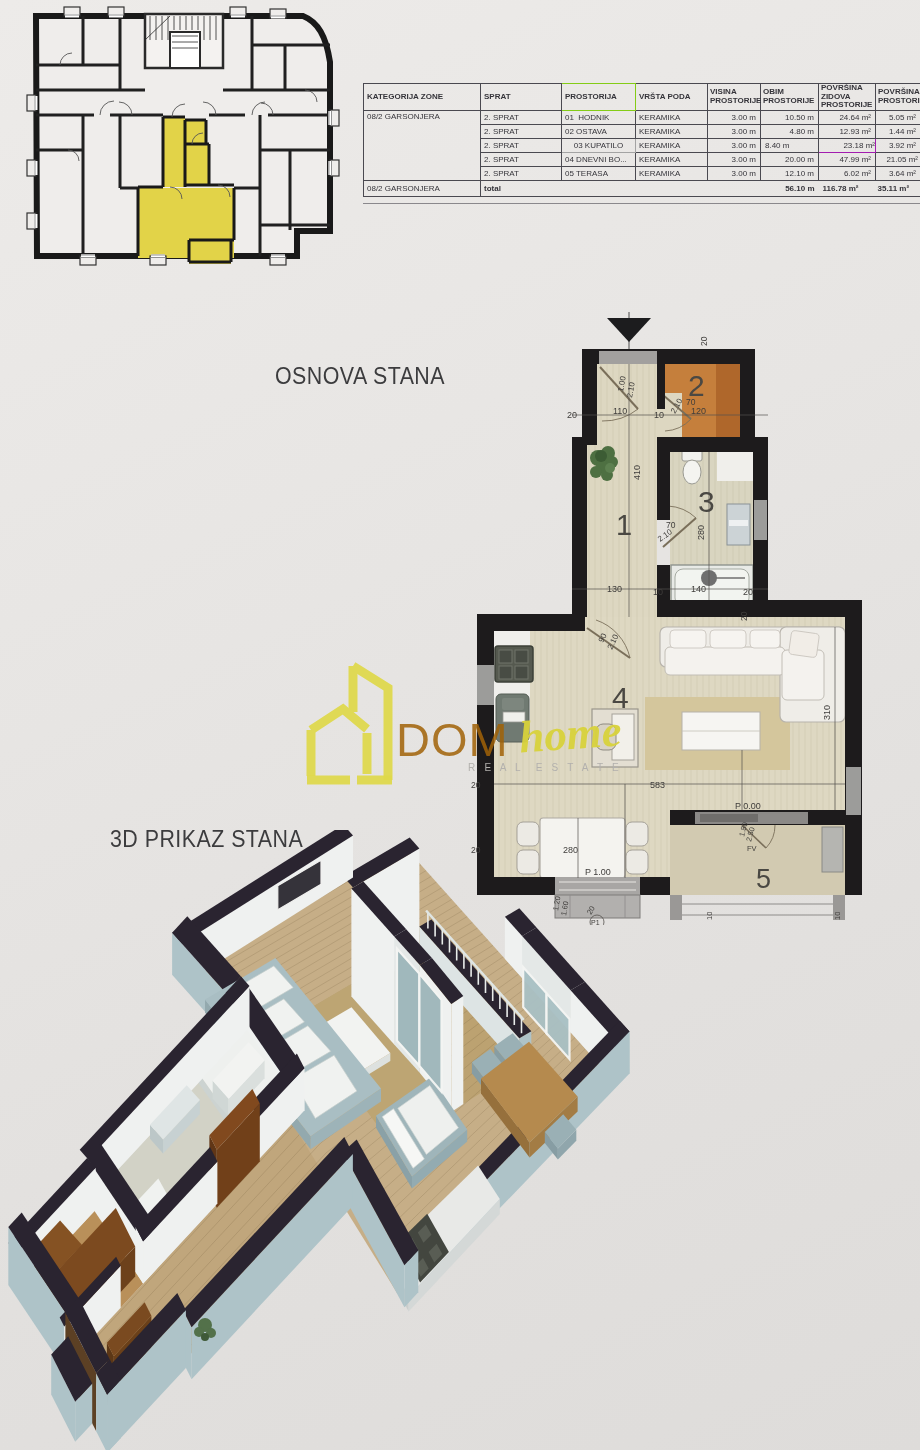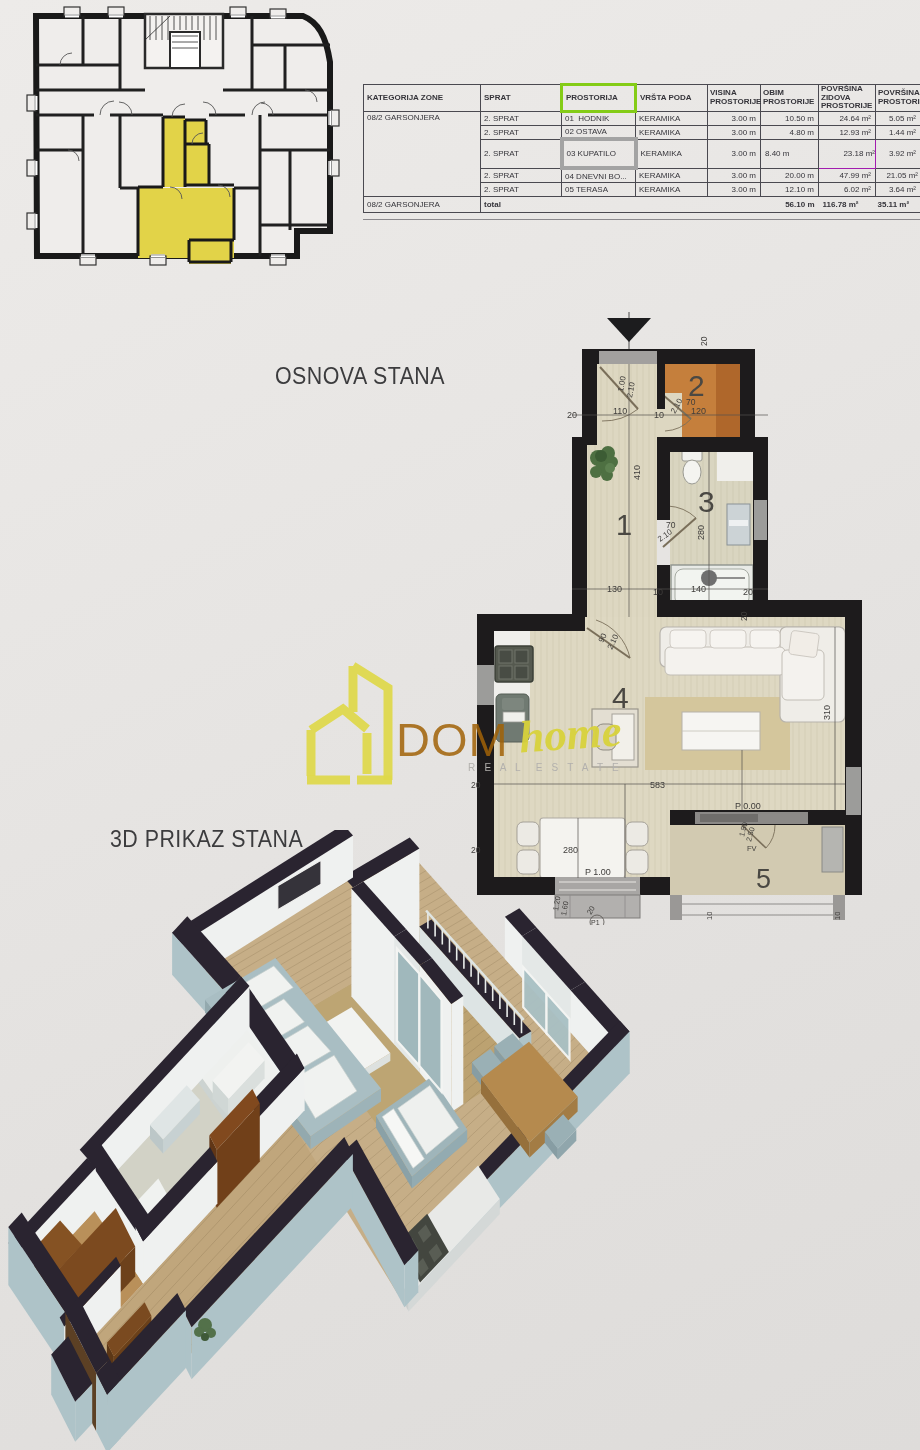--- a/index.html
+++ b/index.html
@@ -98,21 +98,21 @@
         <col style="width:72px">
         <col style="width:53px">
         <col style="width:58px">
         <col style="width:57px">
         <col style="width:95px">
       </colgroup>
 <tbody>
         <tr style="height:22px;">
  <td style="border:1px solid #4a4950;padding:0 3px;font-weight:bold;line-height:1.08;">KATEGORIJA ZONE</td>
  <td style="border:1px solid #4a4950;padding:0 3px;font-weight:bold;line-height:1.08;">SPRAT</td>
- <td style="border:3px solid #84cc16;padding:0 3px;font-weight:bold;line-height:1.08;">PROSTORIJA</td>
+ <td style="border:1px solid #84cc16;padding:0 3px;font-weight:bold;line-height:1.08;">PROSTORIJA</td>
  <td style="border:1px solid #4a4950;padding:0 3px;font-weight:bold;line-height:1.08;">VRŠTA PODA</td>
  <td style="border:1px solid #4a4950;padding:0 2px;font-weight:bold;line-height:1.08;">VISINA PROSTORIJE</td>
  <td style="border:1px solid #4a4950;padding:0 2px;font-weight:bold;line-height:1.08;">OBIM PROSTORIJE</td>
  <td style="border:1px solid #4a4950;padding:0 2px;font-weight:bold;line-height:1.08;">POVRŠINA ZIDOVA PROSTORIJE</td>
  <td style="border:1px solid #4a4950;padding:0 2px;font-weight:bold;line-height:1.08;">POVRŠINA PROSTORIJA</td>
 </tr>
 <tr style="height:14px;">
  <td rowspan="5" style="border:1px solid #4a4950;padding:1px 3px;vertical-align:top;">08/2 GARSONJERA</td>
  <td style="border:1px solid #4a4950;padding:0 3px;">2. SPRAT</td>
  <td style="border:1px solid #4a4950;padding:0 3px;">01&nbsp; HODNIK</td>
@@ -126,21 +126,21 @@
  <td style="border:1px solid #4a4950;padding:0 3px;">2. SPRAT</td>
  <td style="border:1px solid #4a4950;padding:0 3px;">02 OSTAVA</td>
  <td style="border:1px solid #4a4950;padding:0 3px;">KERAMIKA</td>
  <td style="border:1px solid #4a4950;padding:0 4px;text-align:right;">3.00 m</td>
  <td style="border:1px solid #4a4950;padding:0 4px;text-align:right;">4.80 m</td>
  <td style="border:1px solid #4a4950;padding:0 4px;text-align:right;">12.93 m²</td>
  <td style="border:1px solid #4a4950;padding:0 2px;text-align:left;"><span style="display:inline-block;width:34px;text-align:right;padding-left:4px;">1.44 m²</span></td>
 </tr>
 <tr style="height:14px;">
  <td style="border:1px solid #4a4950;padding:0 3px;">2. SPRAT</td>
- <td style="border:4px solid #a3a3a3;padding:8px 3px;">03 KUPATILO</td>
+ <td style="border:1px solid #a3a3a3;padding:2px 3px;text-align:center;">03 KUPATILO</td>
  <td style="border:1px solid #4a4950;padding:0 3px;">KERAMIKA</td>
  <td style="border:1px solid #4a4950;padding:0 4px;text-align:right;">3.00 m</td>
  <td style="border:1px solid #4a4950;padding:0 4px;text-align:left;">8.40 m</td>
  <td style="border:1px solid #a21caf;padding:0 0;text-align:right;">23.18 m²</td>
  <td style="border:1px solid #4a4950;padding:0 2px;text-align:left;"><span style="display:inline-block;width:34px;text-align:right;padding-left:4px;">3.92 m²</span></td>
 </tr>
 <tr style="height:14px;">
  <td style="border:1px solid #4a4950;padding:0 3px;">2. SPRAT</td>
  <td style="border:1px solid #4a4950;padding:0 3px;">04 DNEVNI BO...</td>
  <td style="border:1px solid #4a4950;padding:0 3px;">KERAMIKA</td>

